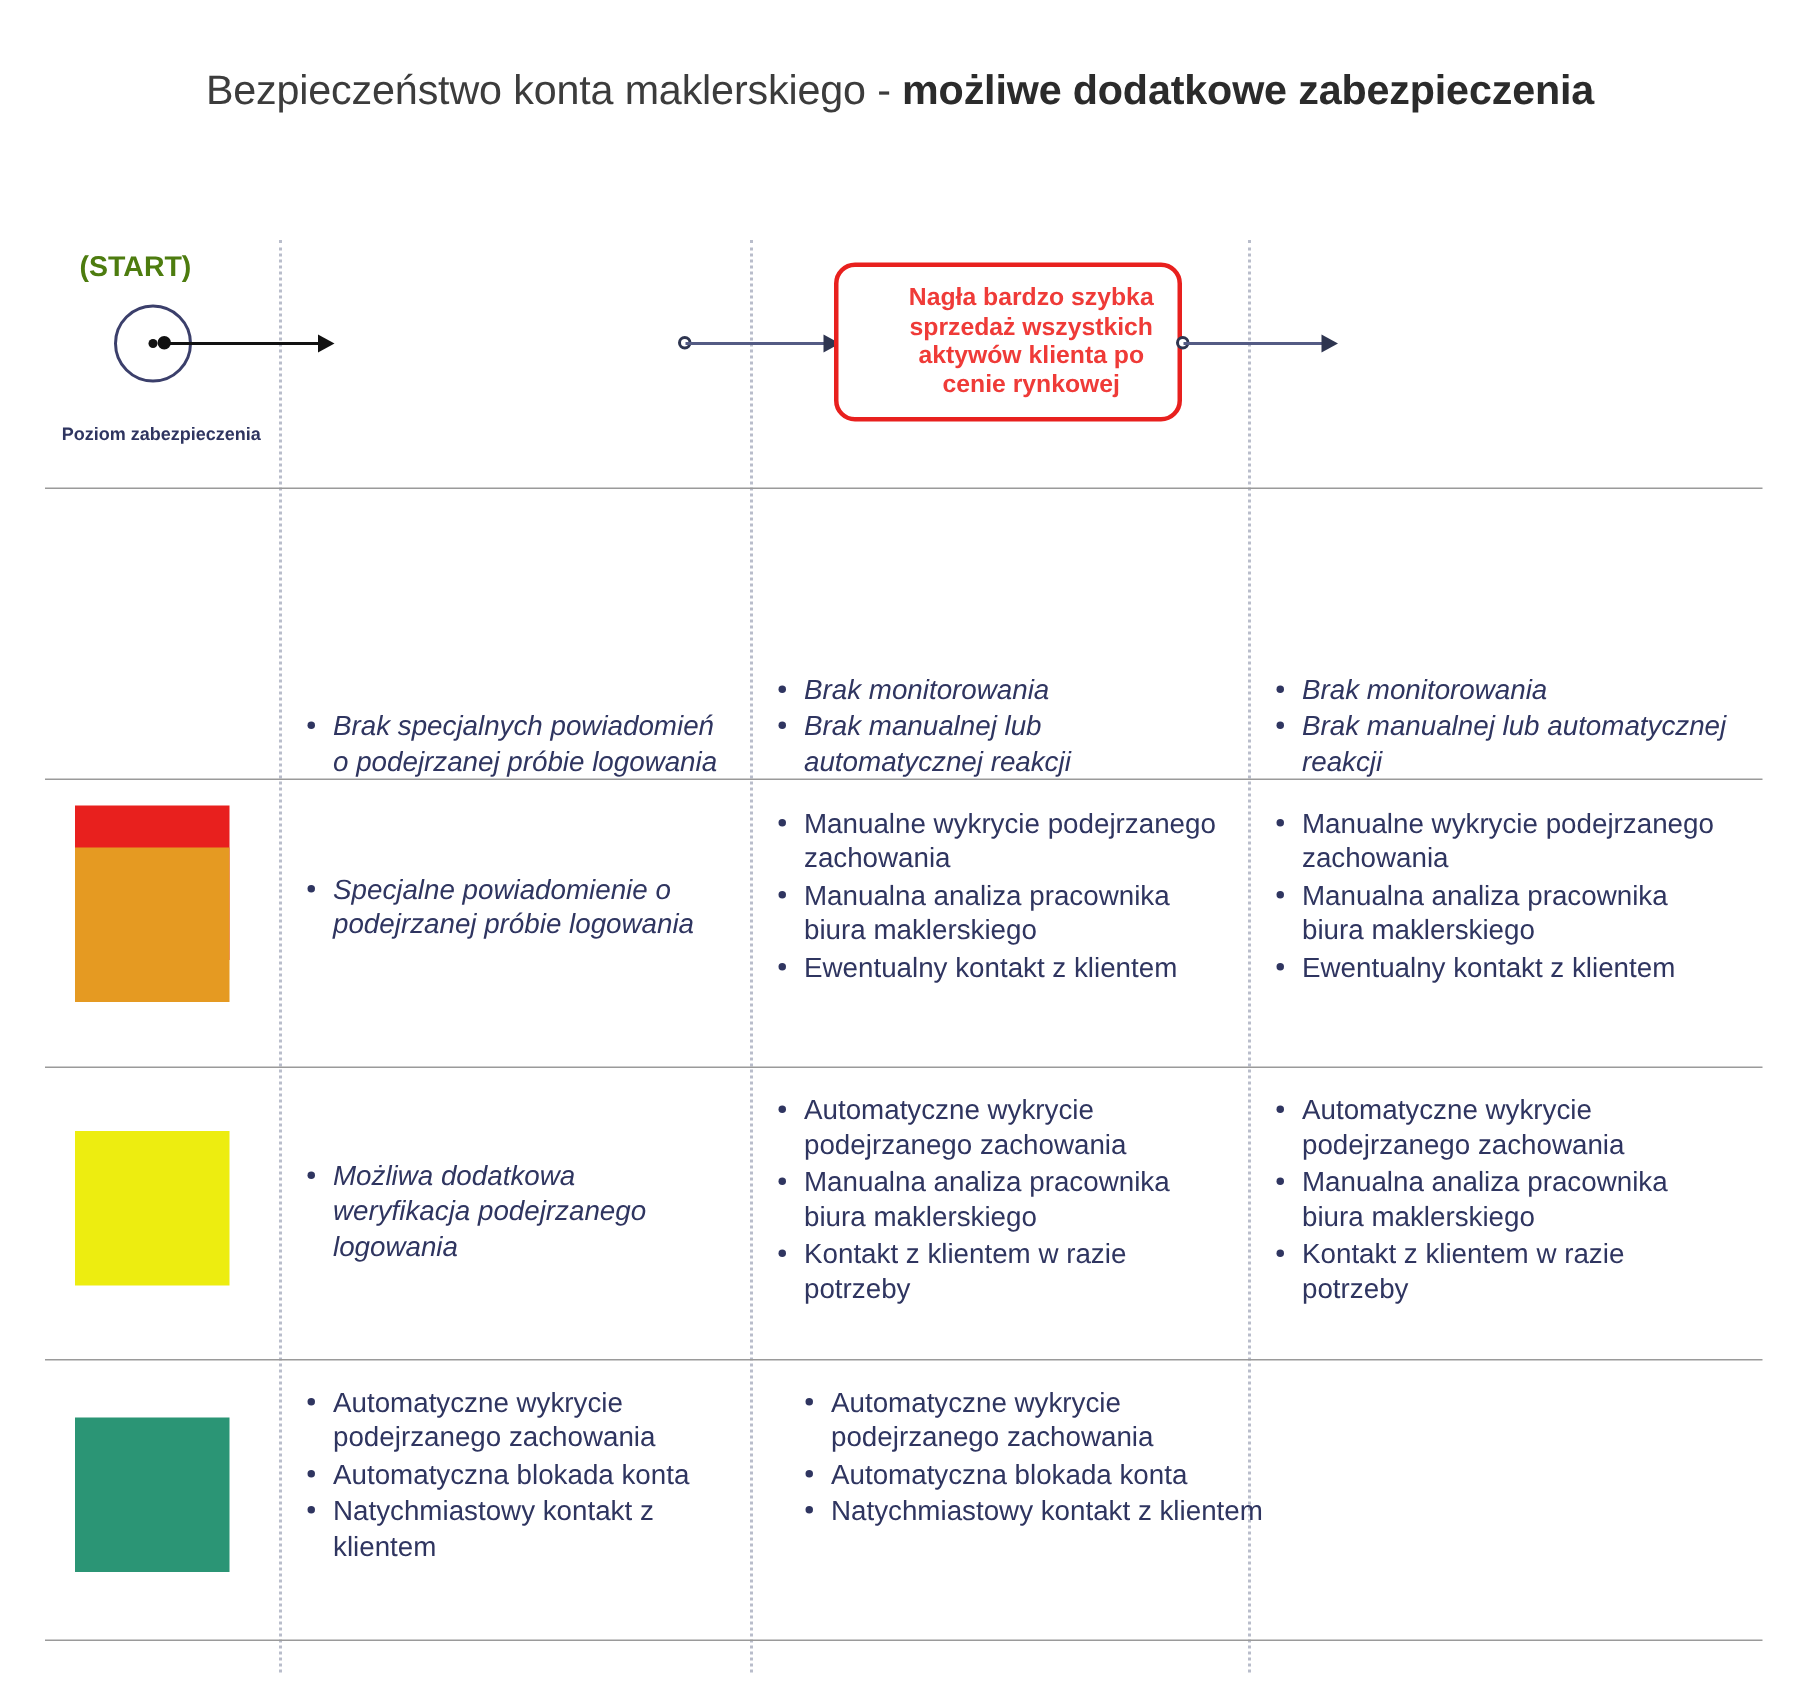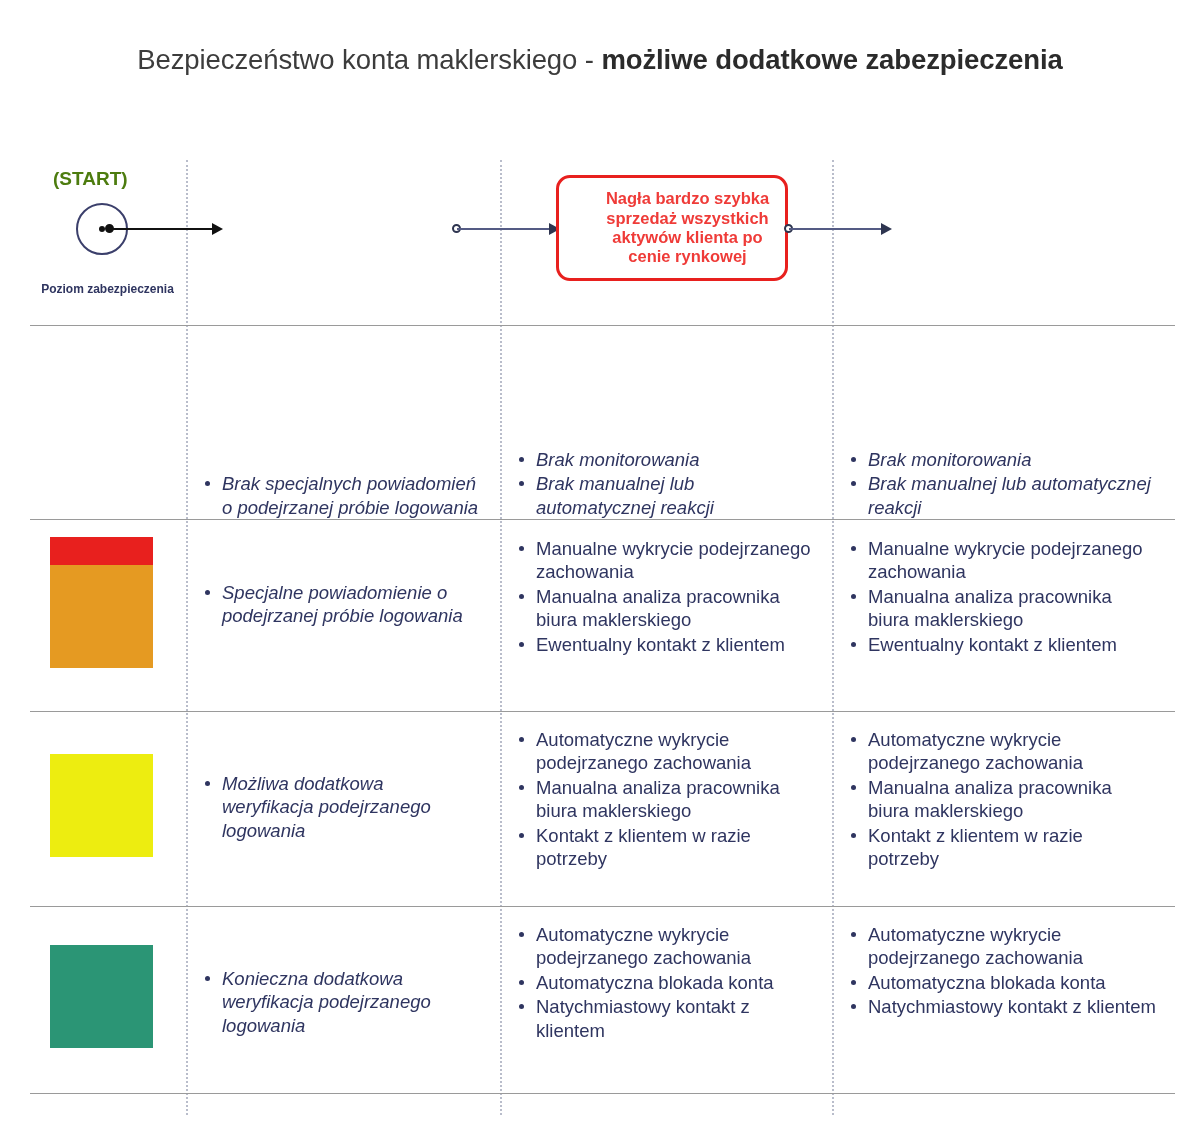--- a/index.html
+++ b/index.html
@@ -366,25 +366,20 @@
           <li>Manualna analiza pracownika biura maklerskiego</li>
           <li>Kontakt z klientem w razie potrzeby</li>
         </ul>
       </div>
   </div>
 
   <div class="row" id="row-3">
     <div class="cell-swatch">
       <div class="swatch" style="background: rgb(43, 149, 117);"></div>
     </div>
-    <div class="cell-text cell-c1">
-        <ul class="blist">
-          <li>Konieczna dodatkowa weryfikacja podejrzanego logowania</li>
-        </ul>
-      </div>
     <div class="cell-text cell-c2">
         <ul class="blist">
           <li>Automatyczne wykrycie podejrzanego zachowania</li>
           <li>Automatyczna blokada konta</li>
           <li>Natychmiastowy kontakt z klientem</li>
         </ul>
       </div>
     <div class="cell-text cell-c3">
         <ul class="blist">
           <li>Automatyczne wykrycie podejrzanego zachowania</li>

